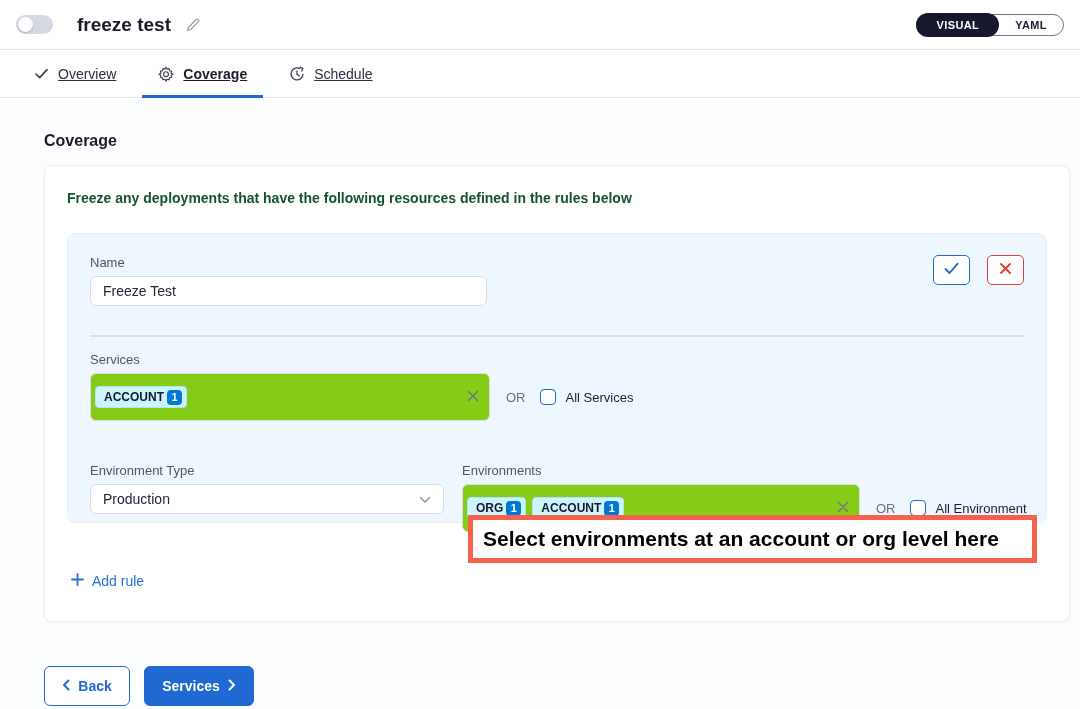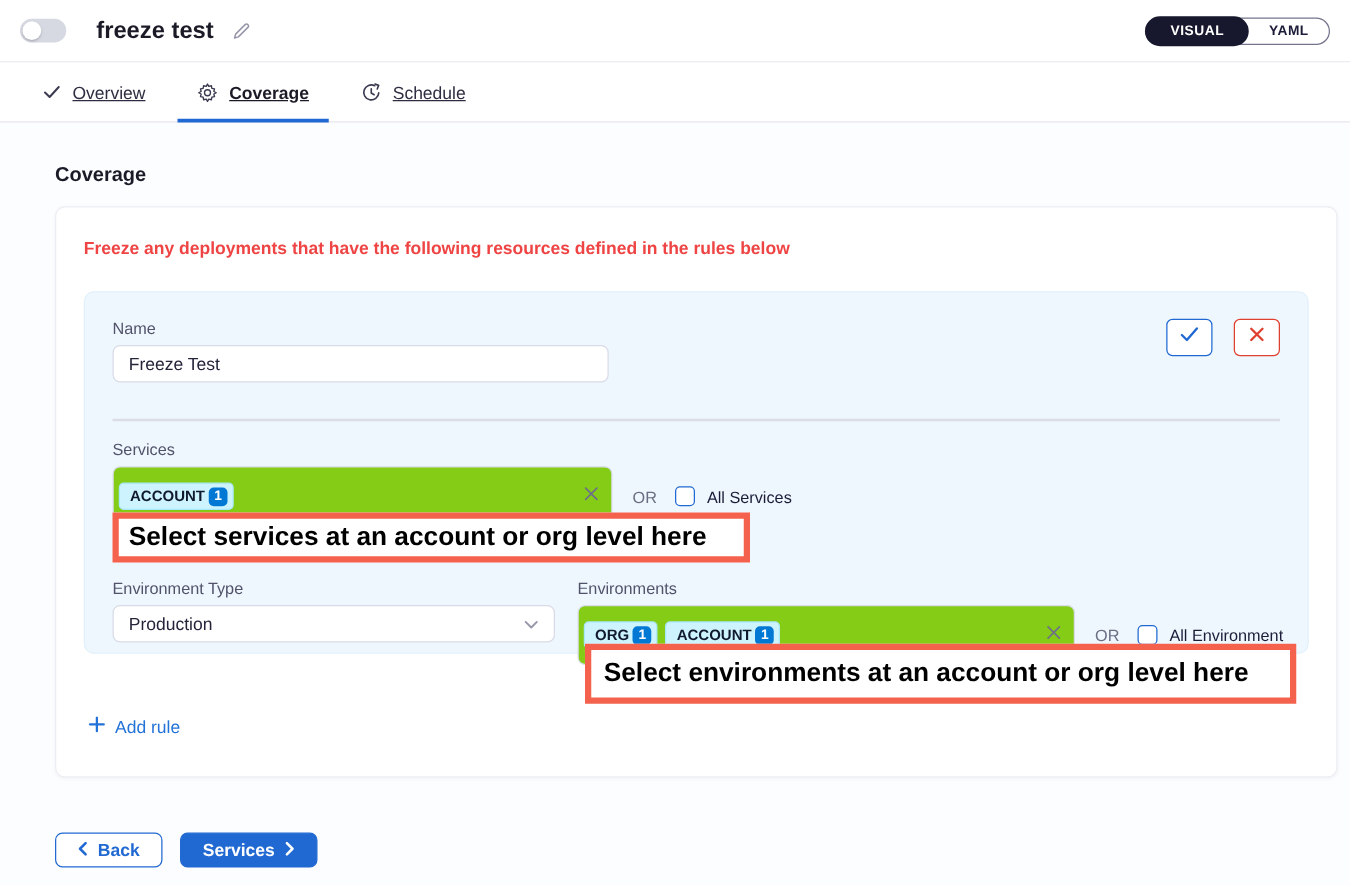--- a/index.html
+++ b/index.html
@@ -30,21 +30,21 @@
   .tab.active { font-weight:700; color:#1b1b28; }
   .tab.active::after { content:""; position:absolute; left:0; right:0; bottom:-1px; height:3px; background:#2169d2; }
   .tab .ticon { display:flex; align-items:center; }
   
   .main { padding:34px 44px 0 44px; }
   .section-heading { font-size:16px; font-weight:700; color:#1b1b28; margin-bottom:15px; }
   .card {
     width:1026px; height:457px; background:#fff; border:1px solid #eceef3; border-radius:8px;
     box-shadow:0 1px 3px rgba(40,41,61,.05); padding:20px 22px 0 22px;
   }
-  .card-desc { font-size:14px; font-weight:700; color:#ef4444; margin:4px 0 27px 0; }
+  .card-desc { font-size:14px; font-weight:700; color:#14532d; margin:4px 0 27px 0; }
   .rule-card {
     width:980px; height:290px; background:#eef7fd; border:1px solid #e2f0fa; border-radius:8px;
     padding:21px 22px 0 22px; position:relative;
   }
   .field-label { font-size:13px; color:#52536b; margin-bottom:6px; }
   .name-row { display:flex; justify-content:space-between; align-items:flex-start; }
   .text-input {
     width:397px; height:30px; border:1px solid #d9dbe7; border-radius:6px; background:#fff;
     padding:0 12px; font-size:14px; color:#23243a; font-family:"Liberation Sans", sans-serif; outline:none;
   }
@@ -81,21 +81,21 @@
   }
   .annotation {
     position:absolute; background:#fff; border:5px solid #f4614d; z-index:6;
     font-size:21px; font-weight:700; color:#000; white-space:nowrap; line-height:1.2;
   }
   .annotation-1 { left:22px; top:176px; width:510px; padding:2px 8px 3px 8px; }
   .annotation-2 { left:400px; top:281px; width:569px; padding:6px 10px 7px 10px; }
   .add-rule { display:inline-flex; align-items:center; gap:8px; margin-top:50px; margin-left:4px; color:#2272d8; font-size:14px; cursor:pointer; }
   
   .footer { display:flex; gap:14px; margin-top:44px; }
-  .btn { height:28px; border-radius:6px; font-size:14px; font-weight:700; display:inline-flex; align-items:center; justify-content:center; gap:8px; cursor:pointer; font-family:"Liberation Sans", sans-serif; }
+  .btn { height:40px; border-radius:6px; font-size:14px; font-weight:700; display:inline-flex; align-items:center; justify-content:center; gap:8px; cursor:pointer; font-family:"Liberation Sans", sans-serif; }
   .btn-back { width:86px; background:#fff; border:1px solid #2169d2; color:#2169d2; }
   .btn-continue { width:110px; background:#2169d2; border:1px solid #2169d2; color:#fff; }
 </style>
 </head>
 <body>
 
 <div class="page">
 
   <div class="header">
     <div class="toggle">
@@ -227,21 +227,20 @@
                     </svg>
                 </span>
               </div>
               <span class="or-label">OR</span>
               <div class="checkbox"></div>
               <span class="chk-label">All Environment</span>
             </div>
           </div>
         </div>
 
-        <div class="annotation annotation-1">Select services at an account or org level here</div>
         <div class="annotation annotation-2">Select environments at an account or org level here</div>
       </div>
 
       <div class="add-rule">
         <span>
           <svg width="13" height="13" viewBox="0 0 13 13">
               <path d="M6.5 1v11M1 6.5h11" stroke="#2272d8" stroke-width="1.8" stroke-linecap="round"></path>
             </svg>
         </span>
         <span>Add rule</span>

